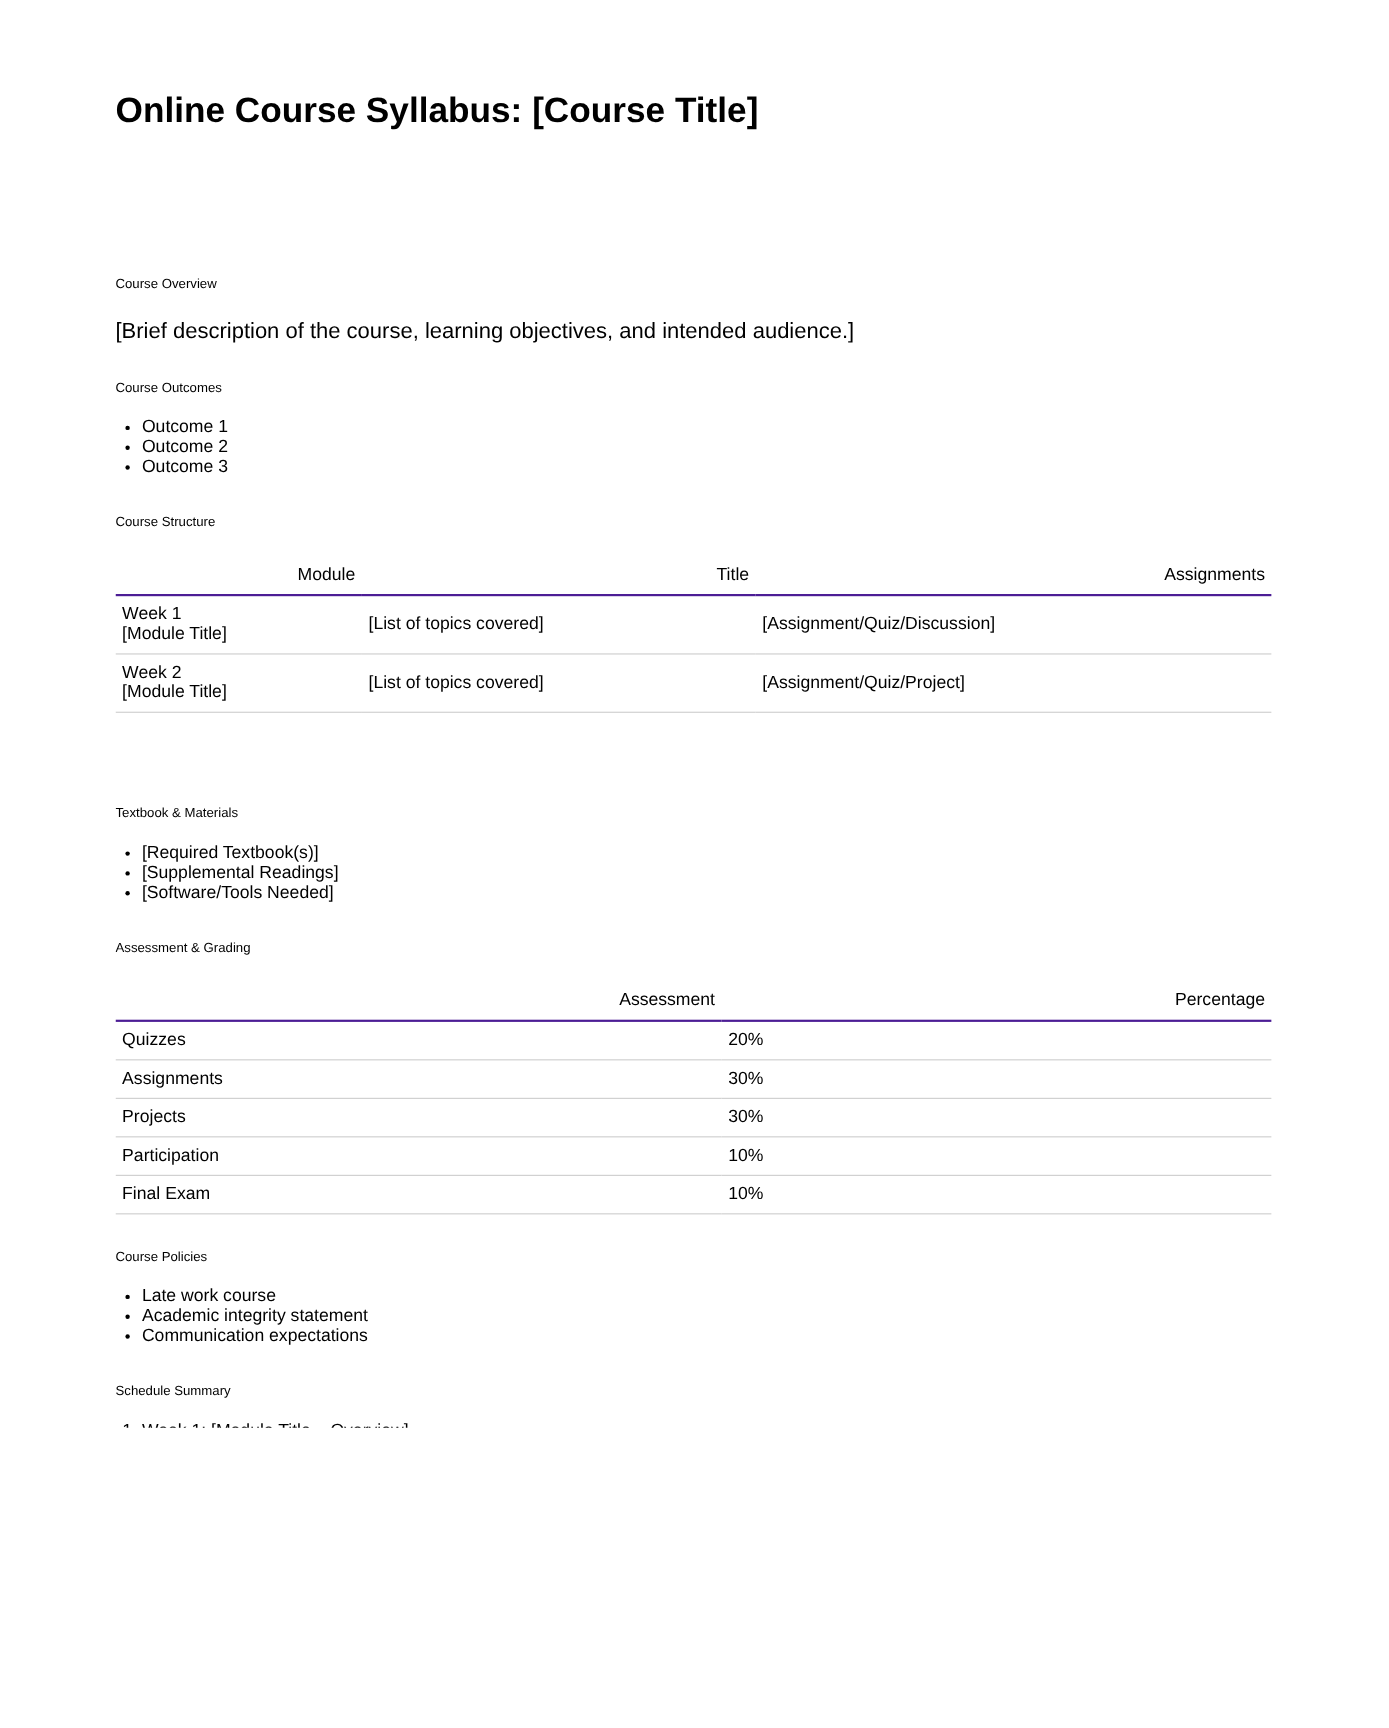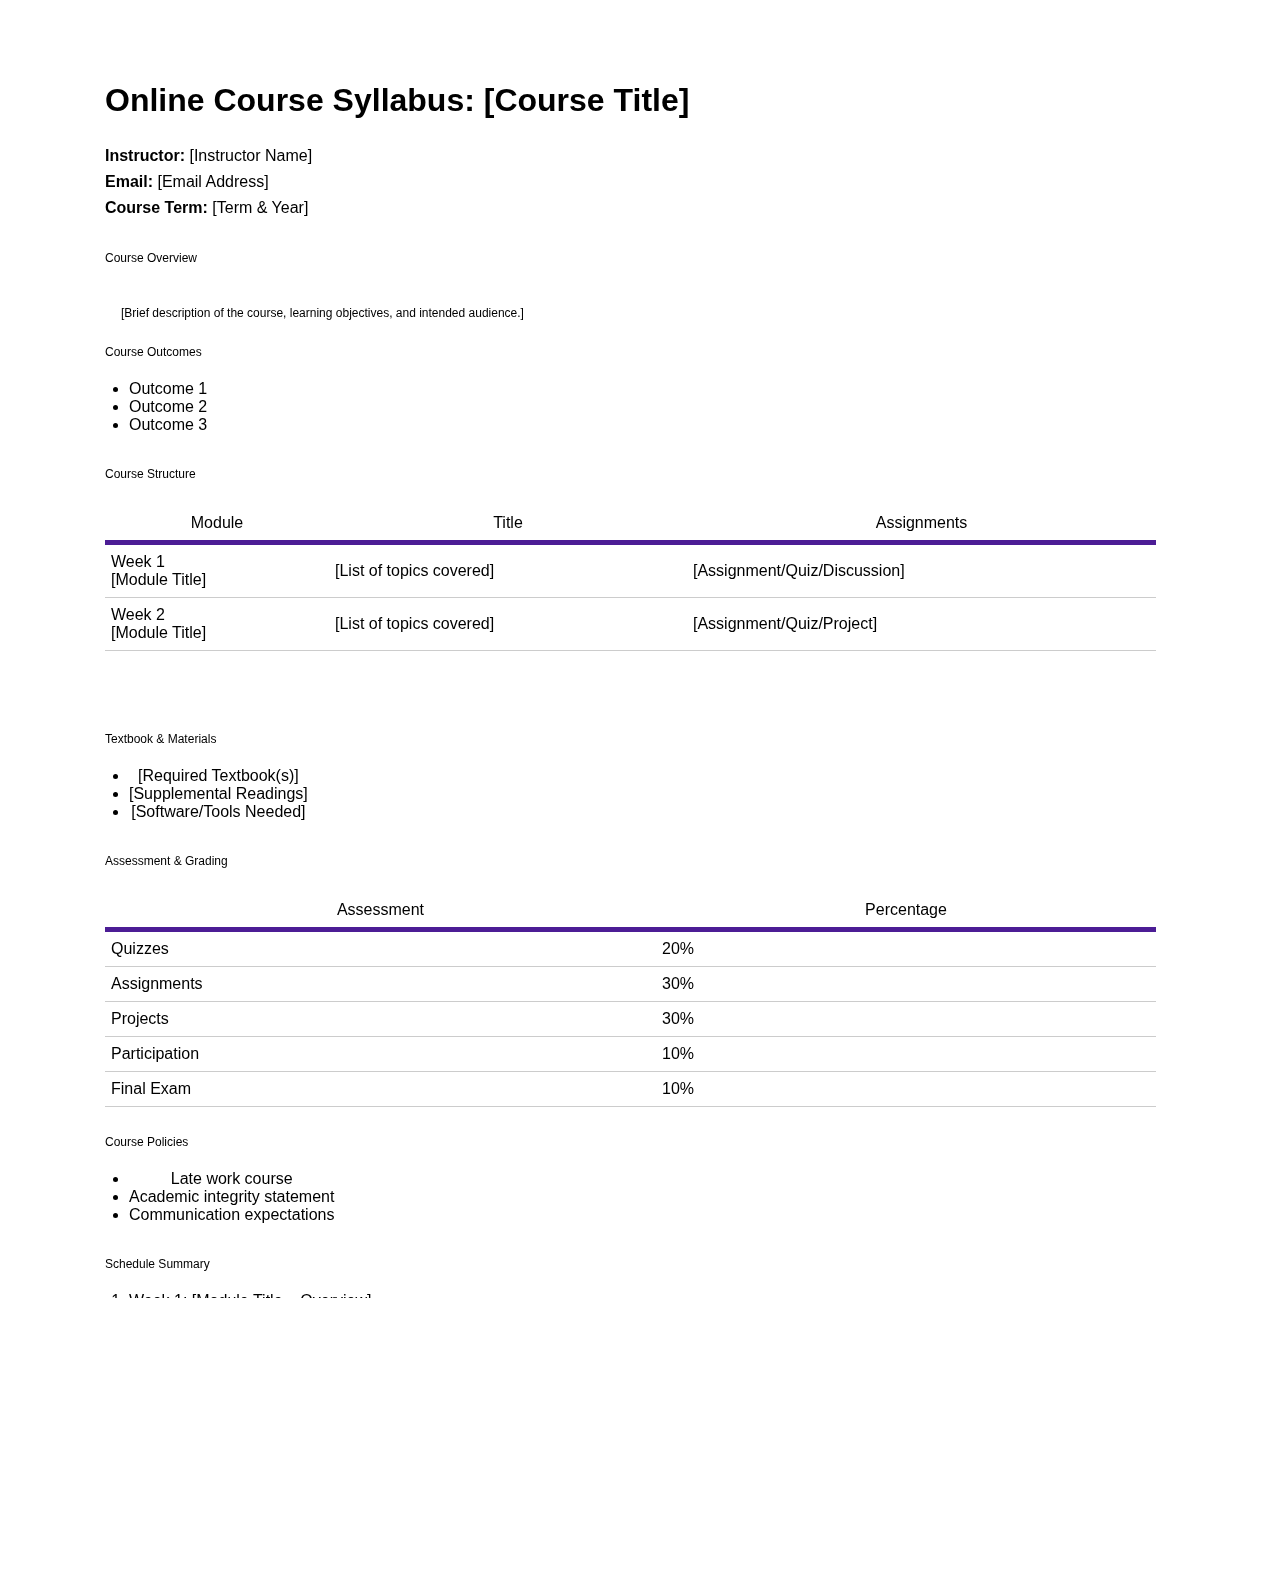--- a/index.html
+++ b/index.html
@@ -4,41 +4,36 @@
 <style>
   html, body { margin: 0; padding: 0; background: #ffffff; }
   body { width: 1263px; height: 1571px; position: relative; overflow: hidden;
          font-family: "Liberation Sans", sans-serif; color: #000; }
   .page { position: absolute; left: 105px; top: 0; width: 1051px; height: 1298px; overflow: hidden; }
   h1 { font-size: 32px; font-weight: bold; margin: 0; position: absolute; top: 82px; left: 0; white-space: nowrap; }
   .meta { position: absolute; top: 143px; left: 0; font-size: 16px; line-height: 26px; }
   .meta p { margin: 0; }
   .meta b { font-weight: bold; }
   h2 { font-size: 12px; font-weight: normal; margin: 0; position: absolute; left: 0; white-space: nowrap; }
-  .para { position: absolute; left: 0; font-size: 12px; margin: 16px; white-space: nowrap; }
+  .para { position: absolute; left: 0; font-size: 20px; margin: 0; white-space: nowrap; }
   ul, ol { position: absolute; left: 0; margin: 0; padding-left: 24px; font-size: 16px; line-height: 18px; }
-  ul li { list-style: disc; text-align: center; }
+  ul li { list-style: disc; }
   table { position: absolute; left: 0; width: 1051px; border-collapse: collapse; font-size: 16px; }
-  th { font-weight: normal; text-align: center; padding: 0 6px; height: 35px; border-bottom: 5px solid #4c1d95; vertical-align: middle; }
+  th { font-weight: normal; text-align: right; padding: 0 6px; height: 35px; border-bottom: 2px solid #4c1d95; vertical-align: middle; }
   td { text-align: left; padding: 0 6px; border-bottom: 1px solid #cccccc; vertical-align: middle; line-height: 18px; }
   #structure td { height: 52px; }
   #grading td { height: 34px; }
 </style>
 </head>
 <body>
 
 <div class="page">
 
   <h1>Online Course Syllabus: [Course Title]</h1>
 
-  <div class="meta">
-    <p><b>Instructor:</b> <span>[Instructor Name]</span></p>
-    <p><b>Email:</b> <span>[Email Address]</span></p>
-    <p><b>Course Term:</b> <span>[Term &amp; Year]</span></p>
-  </div>
 
   <h2 style="top:251px">Course Overview</h2>
   <p class="para" style="top:290px">[Brief description of the course, learning objectives, and intended audience.]</p>
 
   <h2 style="top:345px">Course Outcomes</h2>
   <ul style="top:380px">
     <li>Outcome 1</li>
     <li>Outcome 2</li>
     <li>Outcome 3</li>
   </ul>

